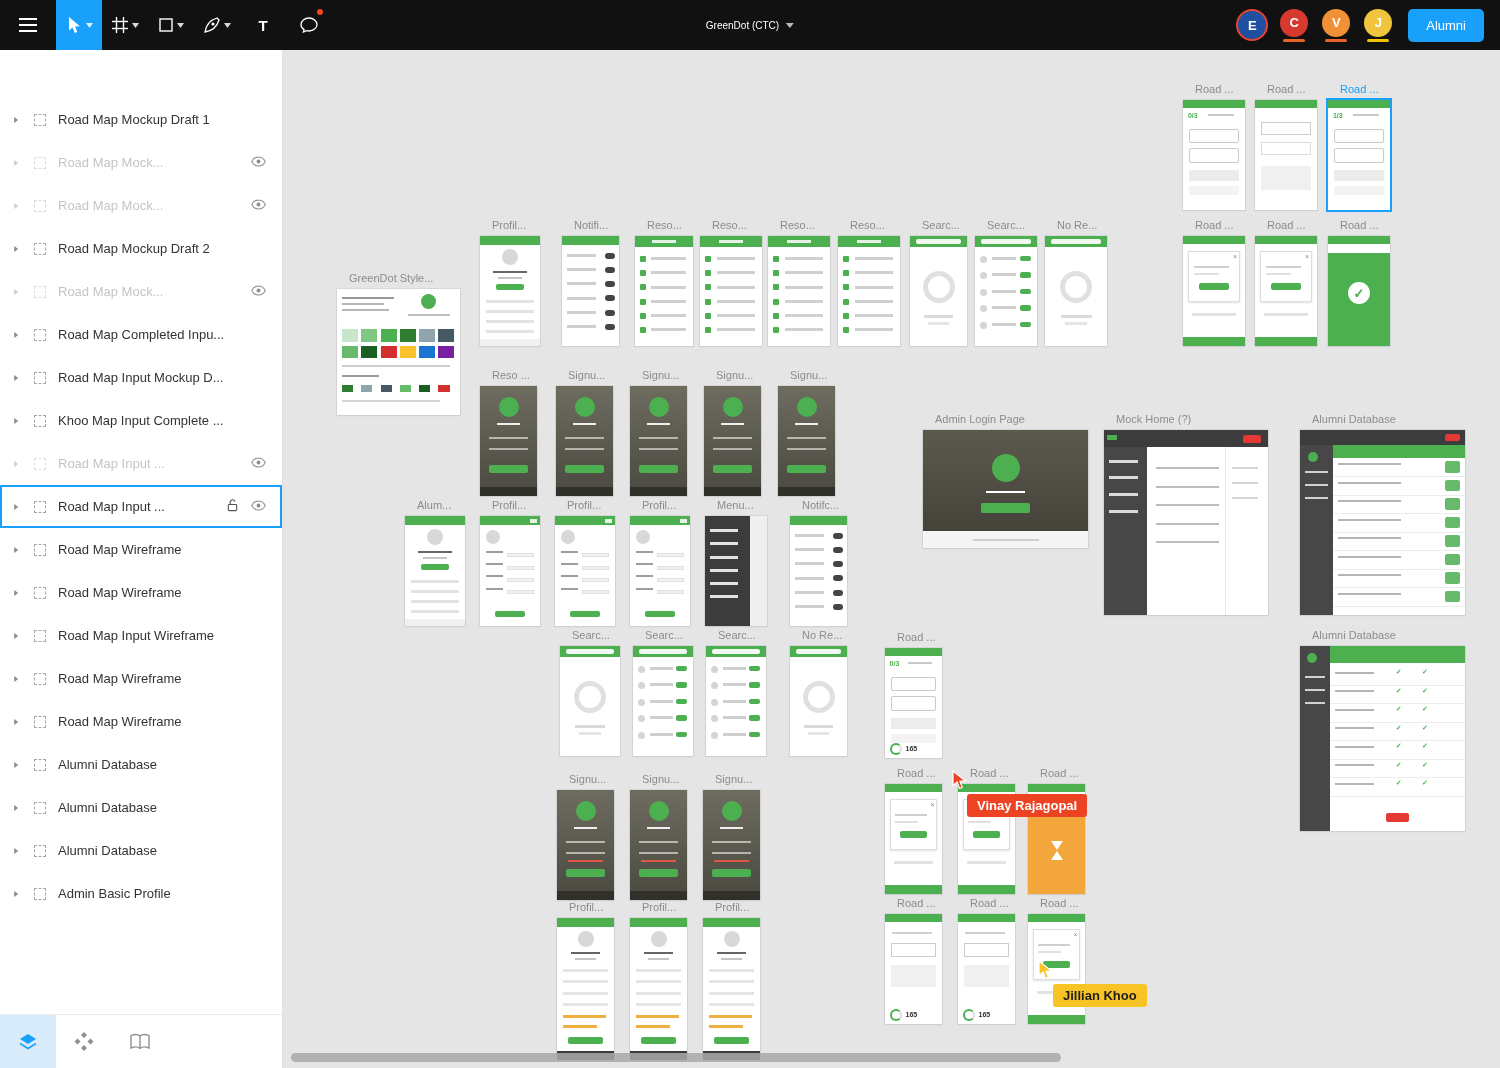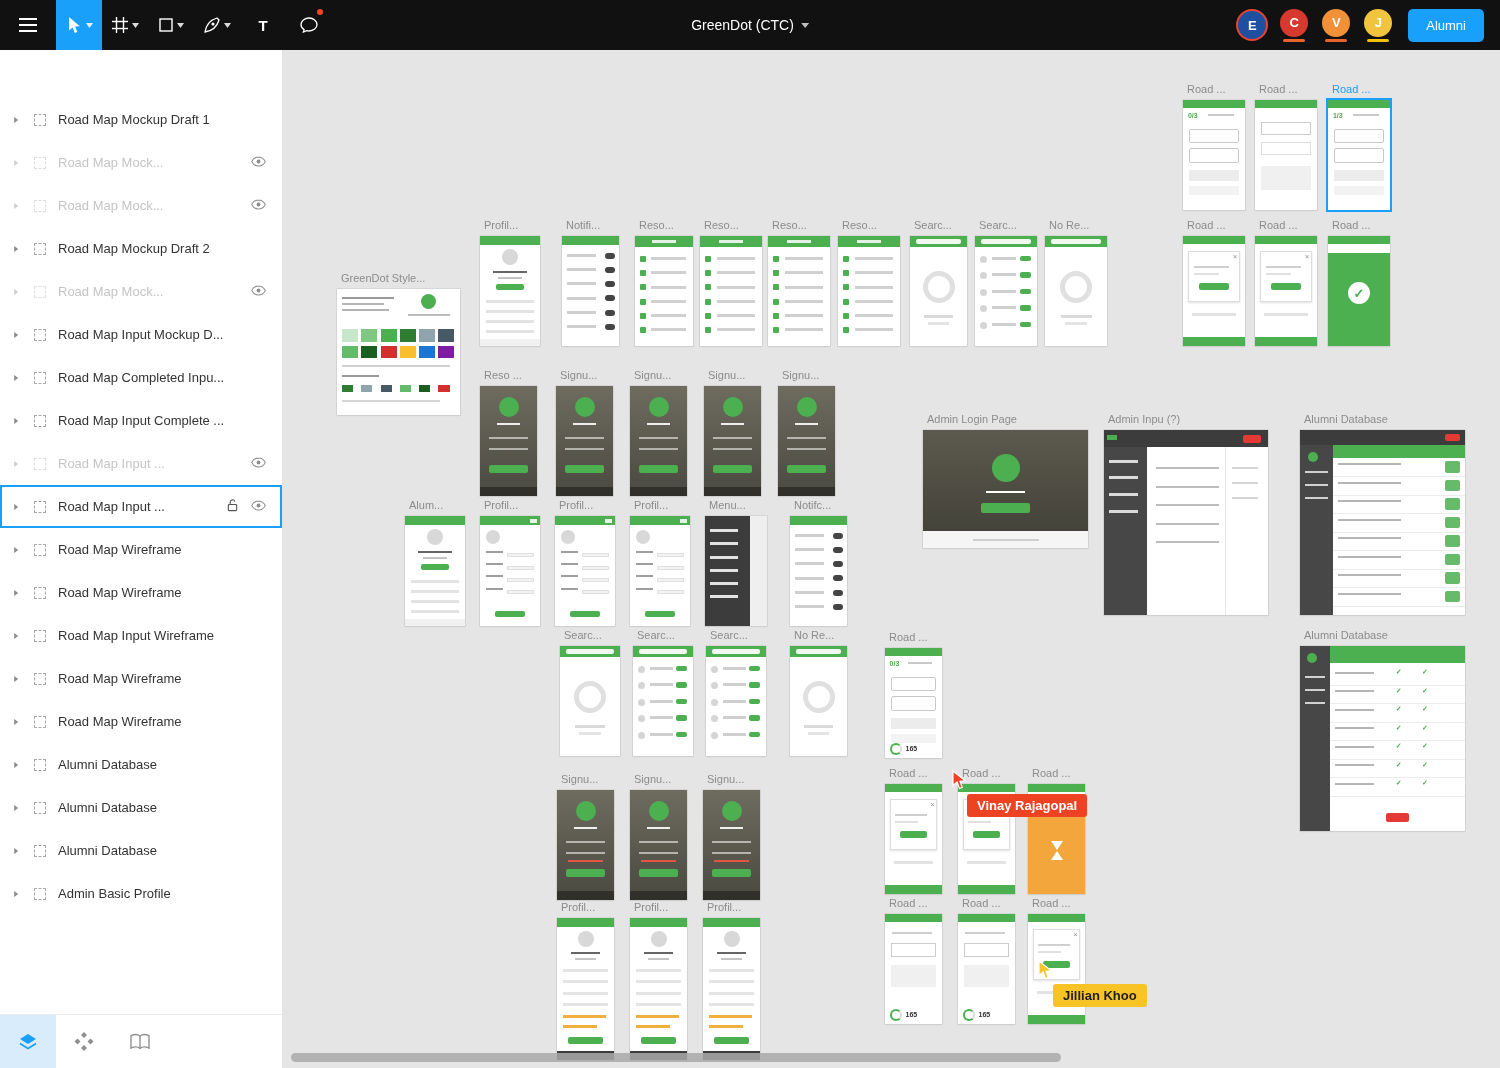--- a/index.html
+++ b/index.html
@@ -7,21 +7,21 @@
   body{font-family:"Liberation Sans",sans-serif;background:#e5e5e5;position:relative;font-size:13px;color:#333}
 
   
   .topbar{position:absolute;top:0;left:0;right:0;height:50px;background:#111;display:flex;align-items:center;z-index:40}
   .tools{display:flex;height:50px}
   .tool{width:46px;height:50px;display:flex;align-items:center;justify-content:center;position:relative;cursor:default}
   .tool.menu{width:56px}
   .tool.on{background:#18a0fb}
   .tool .dd{margin-left:4px;display:flex}
   .ndot{position:absolute;top:7px;right:7px;width:10px;height:10px;border-radius:50%;background:#f24822;border:2px solid #111}
-  .doc-title{position:absolute;left:50%;transform:translateX(-50%);display:flex;align-items:center;gap:7px;color:#fff;font-size:14px;height:50px}
+  .doc-title{position:absolute;left:50%;transform:translateX(-50%);display:flex;align-items:center;gap:7px;color:#fff;font-size:10px;height:50px}
   .topbar-right{margin-left:auto;display:flex;align-items:center;gap:16px;padding-right:16px}
   .avgroup{display:flex;gap:14px;align-items:center}
   .avwrap{display:flex;flex-direction:column;align-items:center;gap:2px}
   .av{width:28px;height:28px;border-radius:50%;color:#fff;font-size:13px;font-weight:bold;display:flex;align-items:center;justify-content:center}
   .avbar{width:22px;height:3px;border-radius:2px}
   .share{background:#18a0fb;color:#fff;border:none;border-radius:5px;padding:9px 18px;font-size:13px;font-family:inherit;cursor:default}
 
   
   .sidebar{position:absolute;top:50px;left:0;width:283px;bottom:0;background:#fff;border-right:1px solid #e2e2e2;z-index:30}
   .page-header{height:48px;display:flex;align-items:center;padding:0 16px;font-size:13px;border-bottom:1px solid #f0f0f0}
@@ -36,21 +36,21 @@
   .layer.hid .fic{border-color:#dedede}
   .layer.sel{box-shadow:inset 0 0 0 2px #18a0fb}
   .panel-tabs{position:absolute;bottom:0;left:0;right:0;height:54px;background:#fff;display:flex;border-top:1px solid #ececec}
   .ptab{width:56px;height:100%;display:flex;align-items:center;justify-content:center}
   .ptab.active{background:#d9ecfc}
 
   
   .canvas{position:absolute;left:283px;top:50px;right:0;bottom:0;background:#e5e5e5;overflow:hidden}
   .frame{position:absolute;background:#fff;box-shadow:0 0 0 .6px rgba(0,0,0,.10),0 1px 2px rgba(0,0,0,.06)}
   .frame.sel{outline:2px solid #18a0fb}
-  .flabel{position:absolute;top:-17px;left:4px;font-size:11px;color:#8c8c8c;white-space:nowrap;max-width:140%;overflow:hidden}
+  .flabel{position:absolute;top:-17px;left:12px;font-size:11px;color:#8c8c8c;white-space:nowrap;max-width:140%;overflow:hidden}
   .flabel.sel{color:#18a0fb}
   .thumb{position:absolute;inset:0;overflow:hidden}
   .cursor{position:absolute;z-index:20;pointer-events:none}
   .cursor-label{position:absolute;left:15px;top:24px;padding:4px 10px;border-radius:3px;font-size:13px;white-space:nowrap;font-weight:bold}
   .hscroll{position:absolute;left:8px;bottom:6px;width:770px;height:9px;background:#a9a9a9;border-radius:5px;opacity:.85}
 </style>
 </head>
 <body>
 
 <div class="topbar">
@@ -213,41 +213,41 @@
             </svg></span>
         </span>
       </div>
       <div class="layer">
         <span class="chev">
           <svg width="8" height="8" viewBox="0 0 8 8">
             <path d="M2.2 1 L6.2 4 L2.2 7 Z" fill="#8c8c8c"></path>
           </svg>
         </span>
         <span class="fic"></span>
+        <span class="lab">Road Map Completed Inpu...</span>
+        <span class="ric"></span>
+      </div>
+      <div class="layer">
+        <span class="chev">
+          <svg width="8" height="8" viewBox="0 0 8 8">
+            <path d="M2.2 1 L6.2 4 L2.2 7 Z" fill="#8c8c8c"></path>
+          </svg>
+        </span>
+        <span class="fic"></span>
         <span class="lab">Road Map Input Mockup D...</span>
         <span class="ric"></span>
       </div>
       <div class="layer">
         <span class="chev">
           <svg width="8" height="8" viewBox="0 0 8 8">
             <path d="M2.2 1 L6.2 4 L2.2 7 Z" fill="#8c8c8c"></path>
           </svg>
         </span>
         <span class="fic"></span>
-        <span class="lab">Road Map Completed Inpu...</span>
-        <span class="ric"></span>
-      </div>
-      <div class="layer">
-        <span class="chev">
-          <svg width="8" height="8" viewBox="0 0 8 8">
-            <path d="M2.2 1 L6.2 4 L2.2 7 Z" fill="#8c8c8c"></path>
-          </svg>
-        </span>
-        <span class="fic"></span>
-        <span class="lab">Road Map Input Complete ...</span>
+        <span class="lab">Khoo Map Input Complete ...</span>
         <span class="ric"></span>
       </div>
       <div class="layer hid">
         <span class="chev">
           <svg width="8" height="8" viewBox="0 0 8 8">
             <path d="M2.2 1 L6.2 4 L2.2 7 Z" fill="#cfcfcf"></path>
           </svg>
         </span>
         <span class="fic"></span>
         <span class="lab">Road Map Input ...</span>
@@ -711,21 +711,21 @@
         <div class="thumb">
           <div style="position:absolute;left:0;top:0;width:100%;height:100%;background:linear-gradient(#5c5a4e,#403f36);"></div>
           <div style="position:absolute;left:calc(50% - 14px);top:20%;width:28px;height:28px;border-radius:50%;background:#4caf50"></div>
           <div style="position:absolute;left:38%;top:52%;width:24%;height:2px;background:#fff;"></div>
           <div style="position:absolute;left:35%;top:62%;width:30%;height:8%;background:#4caf50;border-radius:2px"></div>
           <div style="position:absolute;left:0;top:86%;width:100%;height:14%;background:#f5f5f5;"></div>
           <div style="position:absolute;left:30%;top:92%;width:40%;height:2px;background:#cfcfcf;"></div>
         </div>
       </div>
       <div class="frame" style="left: 821px; top: 380px; width: 164px; height: 185px;">
-        <div class="flabel">Admin Inpu (?)</div>
+        <div class="flabel">Mock Home (?)</div>
         <div class="thumb">
           <div style="position:absolute;left:0;top:0;width:100%;height:9%;background:#3c3c3c;"></div>
           <div style="position:absolute;left:2%;top:2.5%;width:10px;height:5px;background:#4caf50;"></div>
           <div style="position:absolute;left:85%;top:2.8%;width:11%;height:4%;background:#e53935;border-radius:2px"></div>
           <div style="position:absolute;left:0;top:9%;width:26%;height:91%;background:#474747;"></div>
           <div style="position:absolute;left:3%;top:16%;width:18%;height:3px;background:rgba(255,255,255,.8);"></div>
           <div style="position:absolute;left:3%;top:25%;width:18%;height:3px;background:rgba(255,255,255,.8);"></div>
           <div style="position:absolute;left:3%;top:34%;width:18%;height:3px;background:rgba(255,255,255,.8);"></div>
           <div style="position:absolute;left:3%;top:43%;width:18%;height:3px;background:rgba(255,255,255,.8);"></div>
           <div style="position:absolute;left:74%;top:9%;width:1px;height:91%;background:#e8e8e8;"></div>

